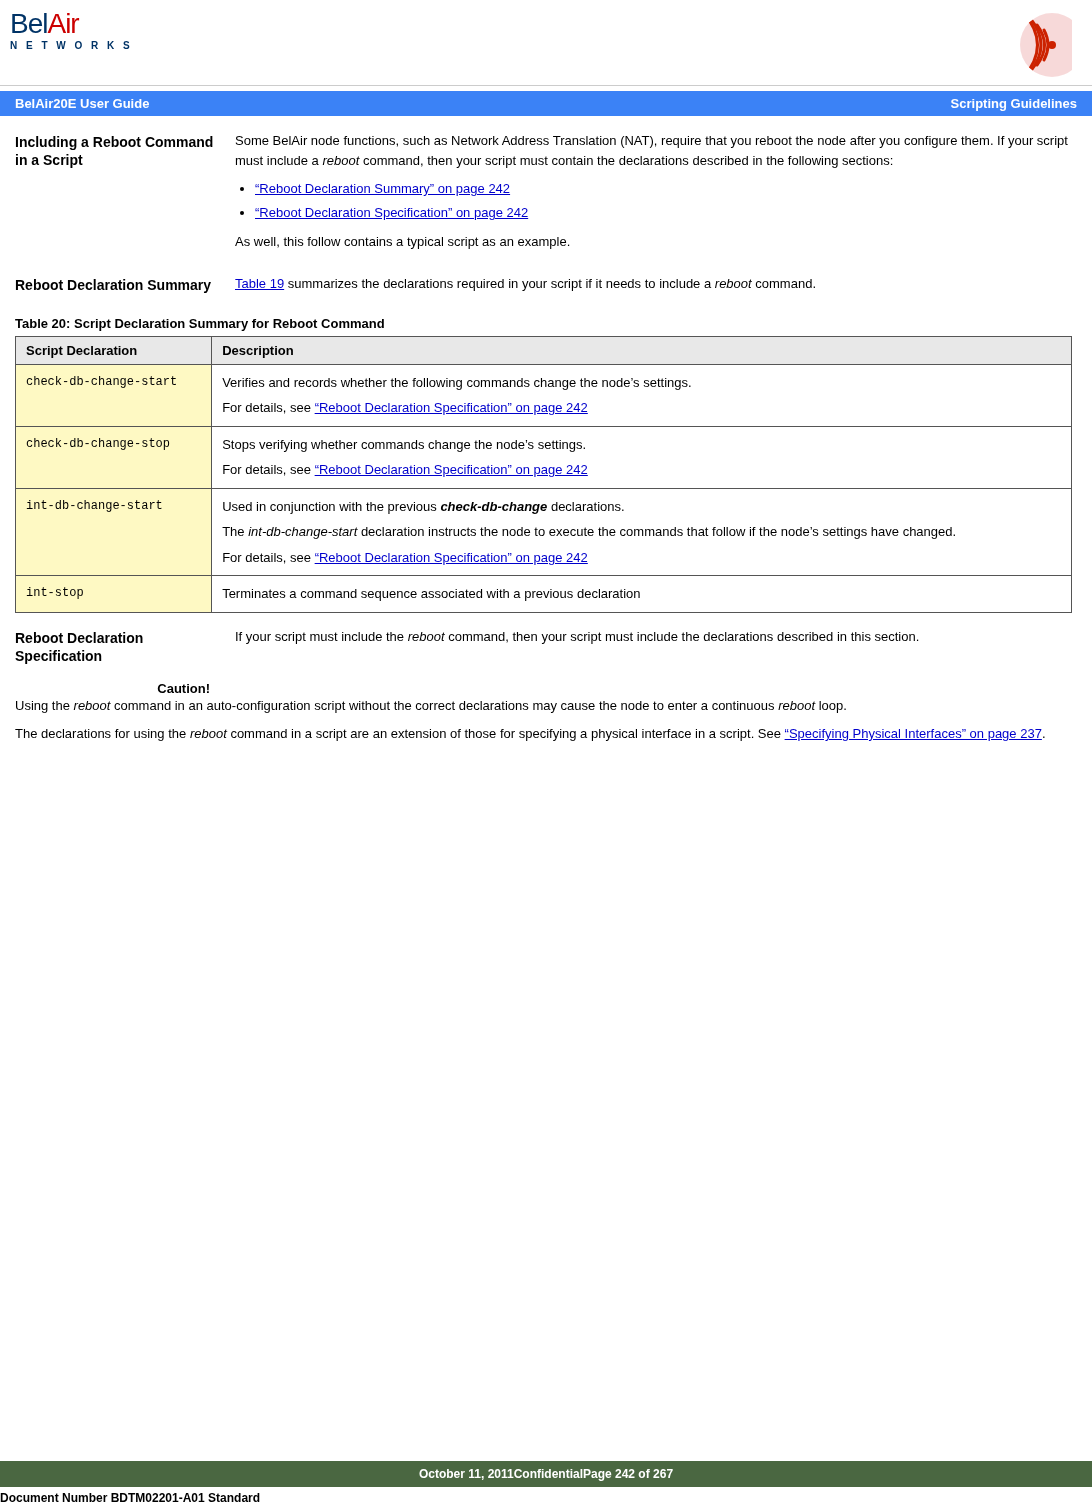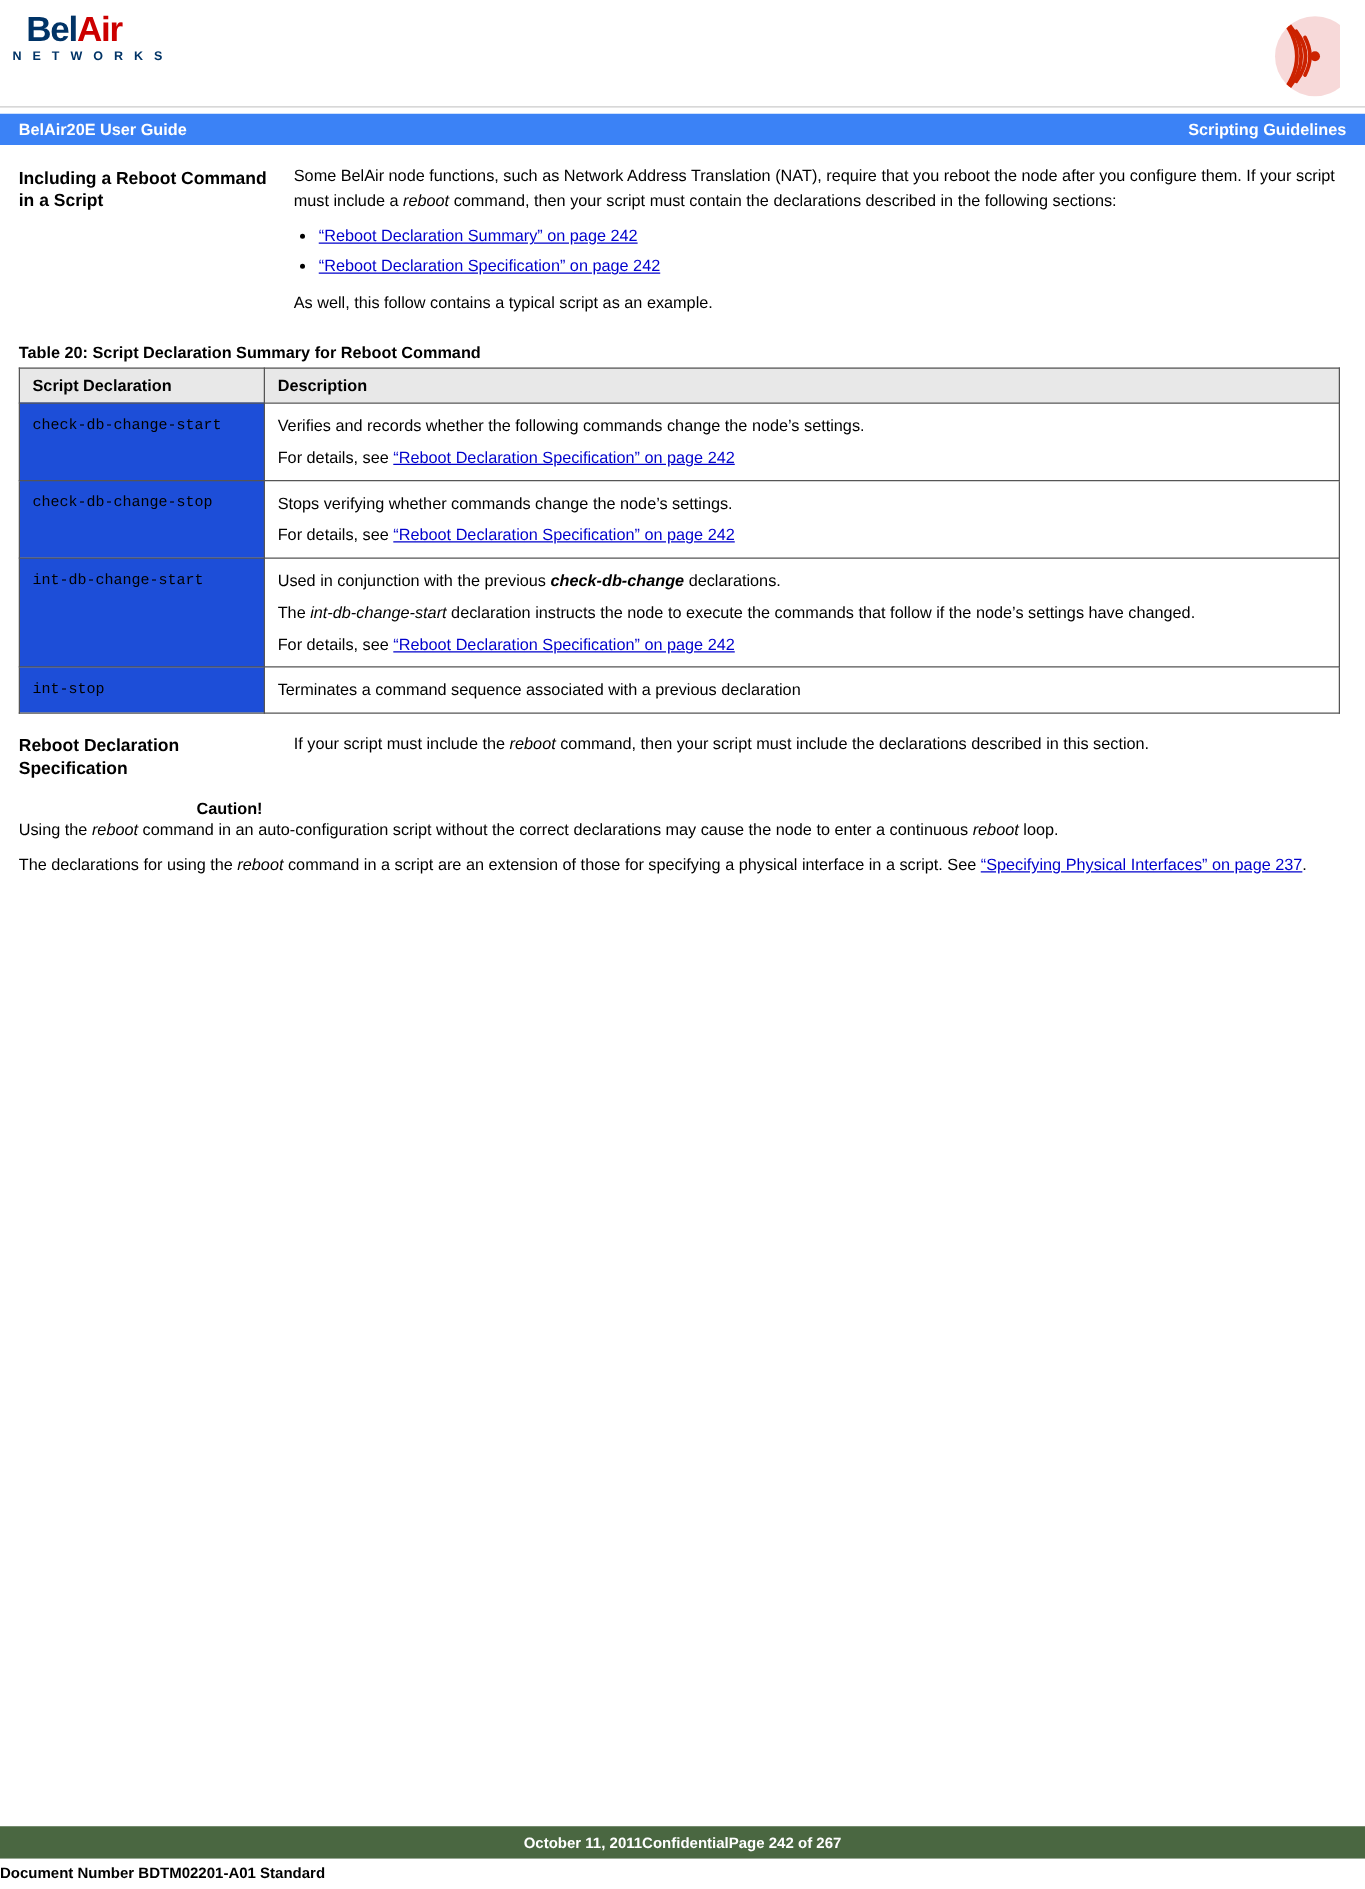--- a/index.html
+++ b/index.html
@@ -20,25 +20,24 @@
       align-items: flex-start;
       padding: 10px 20px 5px 10px;
       border-bottom: 1px solid #ccc;
     }
     .logo-area {
       display: flex;
       flex-direction: column;
     }
     .logo-belair {
       font-size: 28px;
-      font-weight: 700;
+      font-weight: 400;
       color: #003366;
       letter-spacing: -1px;
       line-height: 1;
-      margin-left: 11px;
     }
     .logo-belair span.bel { color: #003366; }
     .logo-networks {
       font-size: 10px;
       letter-spacing: 3px;
       color: #003366;
       font-weight: bold;
       margin-top: 2px;
     }
     .header-logo-right {
@@ -133,21 +132,21 @@
       border: 1.5px solid #555;
       padding: 8px 10px;
       vertical-align: top;
       font-size: 13px;
       line-height: 1.5;
     }
     .decl-table td.code-cell {
       font-family: 'Courier New', monospace;
       font-size: 12px;
       white-space: nowrap;
-      background: #1d4ed8;
+      background: #fef9c3;
     }
     .decl-table td p {
       margin-bottom: 6px;
     }
     .decl-table td p:last-child {
       margin-bottom: 0;
     }
 
     
     .caution-row {
@@ -246,20 +245,28 @@
           <a href="#">“Reboot Declaration Summary” on page 242</a>
         </li>
         <li>
           <a href="#">“Reboot Declaration Specification” on page 242</a>
         </li>
       </ul>
       <p>As well, this follow contains a typical script as an example.</p>
     </div>
   </div>
 
+  <div class="section-row">
+    <div class="section-label">Reboot Declaration Summary</div>
+    <div class="section-content">
+      <p>
+        <a href="#">Table 19</a><span> summarizes the declarations required in your script if it needs to include a </span><em>reboot</em><span> command.</span>
+      </p>
+    </div>
+  </div>
 
   <div class="table-title">Table 20: Script Declaration Summary for Reboot Command</div>
 
   <table class="decl-table">
     <thead>
       <tr>
         <th>Script Declaration</th>
         <th>Description</th>
       </tr>
     </thead>

